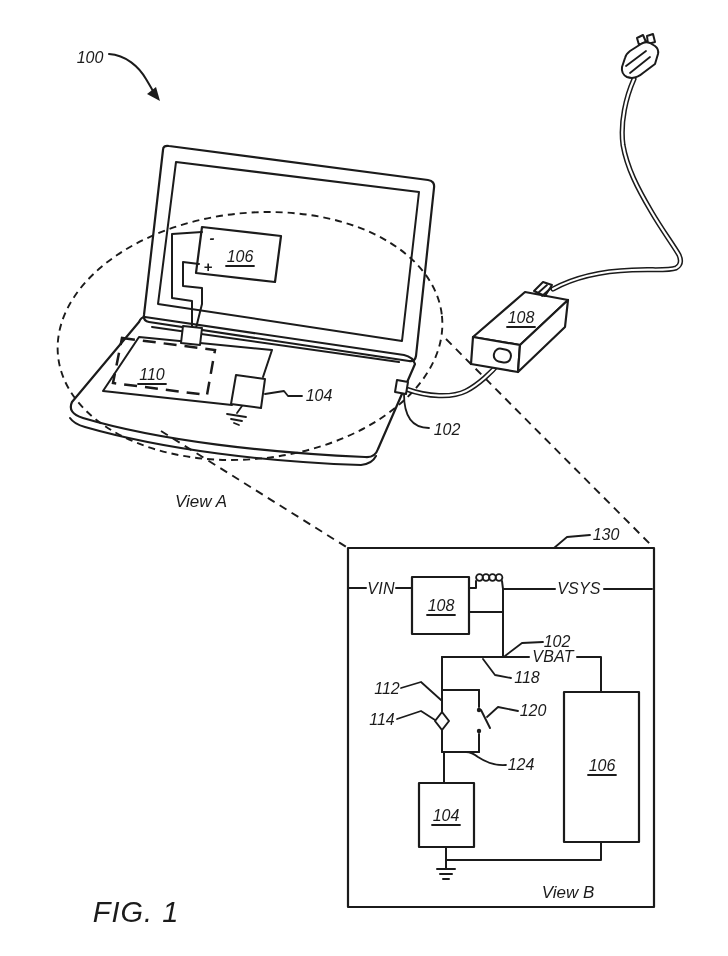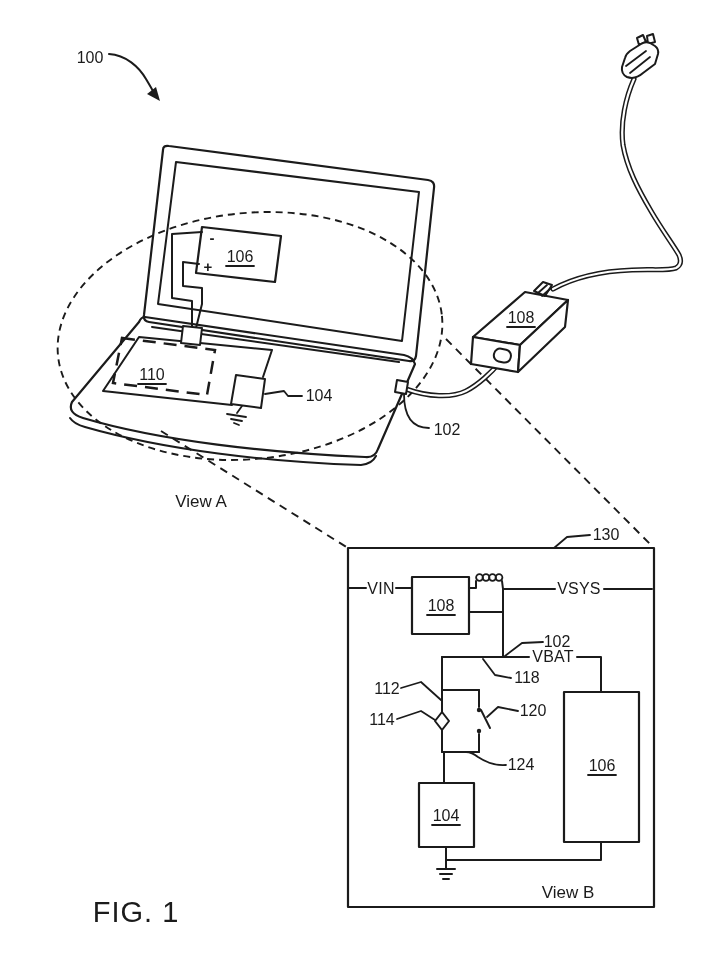--- a/index.html
+++ b/index.html
@@ -1,19 +1,20 @@
 <!DOCTYPE html>
 <html><head>
 <meta charset="utf-8">
 <style>
   html,body { margin:0; padding:0; background:#e8e8e8; }
   .canvas {
     width:728px; height:956px; background:#ffffff; position:relative;
     margin:0 auto; overflow:hidden;
     font-family:"Liberation Sans", sans-serif;
+    font-style:italic;
   }
   svg { display:block; }
   svg text {
     font-family:"Liberation Sans", sans-serif;
     fill:#1b1b1b;
   }
   .ref   { font-size:16px; }
   .net   { font-size:16px; letter-spacing:0.2px; }
   .cap   { font-size:17px; }
   .fig   { font-size:29px; letter-spacing:1px; }

